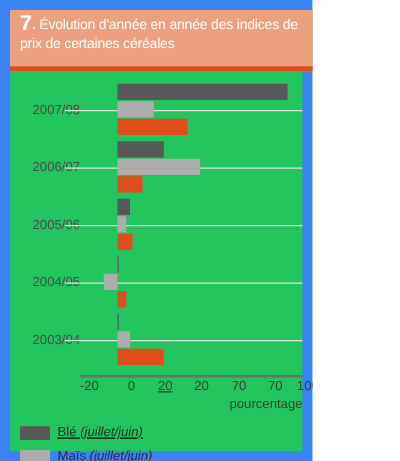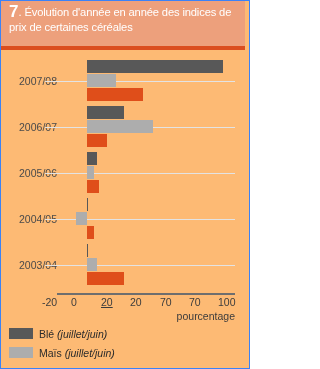--- a/index.html
+++ b/index.html
@@ -6,22 +6,22 @@
   body{
     width:250px;height:369px;
     background:#ffffff;
     font-family:"Liberation Sans", sans-serif;
     overflow:hidden;
   }
   #figure{
     position:relative;
     width:250px;height:369px;
     box-sizing:border-box;
-    border:1px solid #3b82f6;
-    background:#fdba74;
+    border:8px solid #3b82f6;
+    background:#22c55e;
   }
   
   #header{
     position:absolute;left:0;top:0;
     width:244px;height:49px;
     background:#EDA07C;
     border-bottom:4px solid #DB4E1F;
     box-sizing:border-box;
     padding:4px 8px 0 8px;
     color:#ffffff;
@@ -86,41 +86,42 @@
     position:absolute;
     left:56px;top:239px;
     width:178px;height:2px;
     background:#6E6E6E;
   }
   .tick-label{
     position:absolute;
     top:242px;
     font-size:10.5px;
     color:#3C3C3C;
-    text-align:left;
+    text-align:right;
     width:30px;
   }
   #axis-title{
     position:absolute;
     right:10px;top:256px;
     font-size:10.5px;
     color:#3C3C3C;
     padding-left:46px;
   }
   
   #legend{
     position:absolute;
     left:8px;top:274px;
     width:232px;
   }
   .legend-row{
     display:flex;
-    align-items:flex-start;
+    align-items:flex-end;
     height:17px;
     margin-bottom:2px;
+    text-decoration:underline;
   }
   .legend-swatch{
     width:24px;height:11px;
     margin-right:6px;
     flex:0 0 auto;
   }
   .legend-text{
     font-size:10.5px;
     color:#2B2B2B;
     white-space:nowrap;

